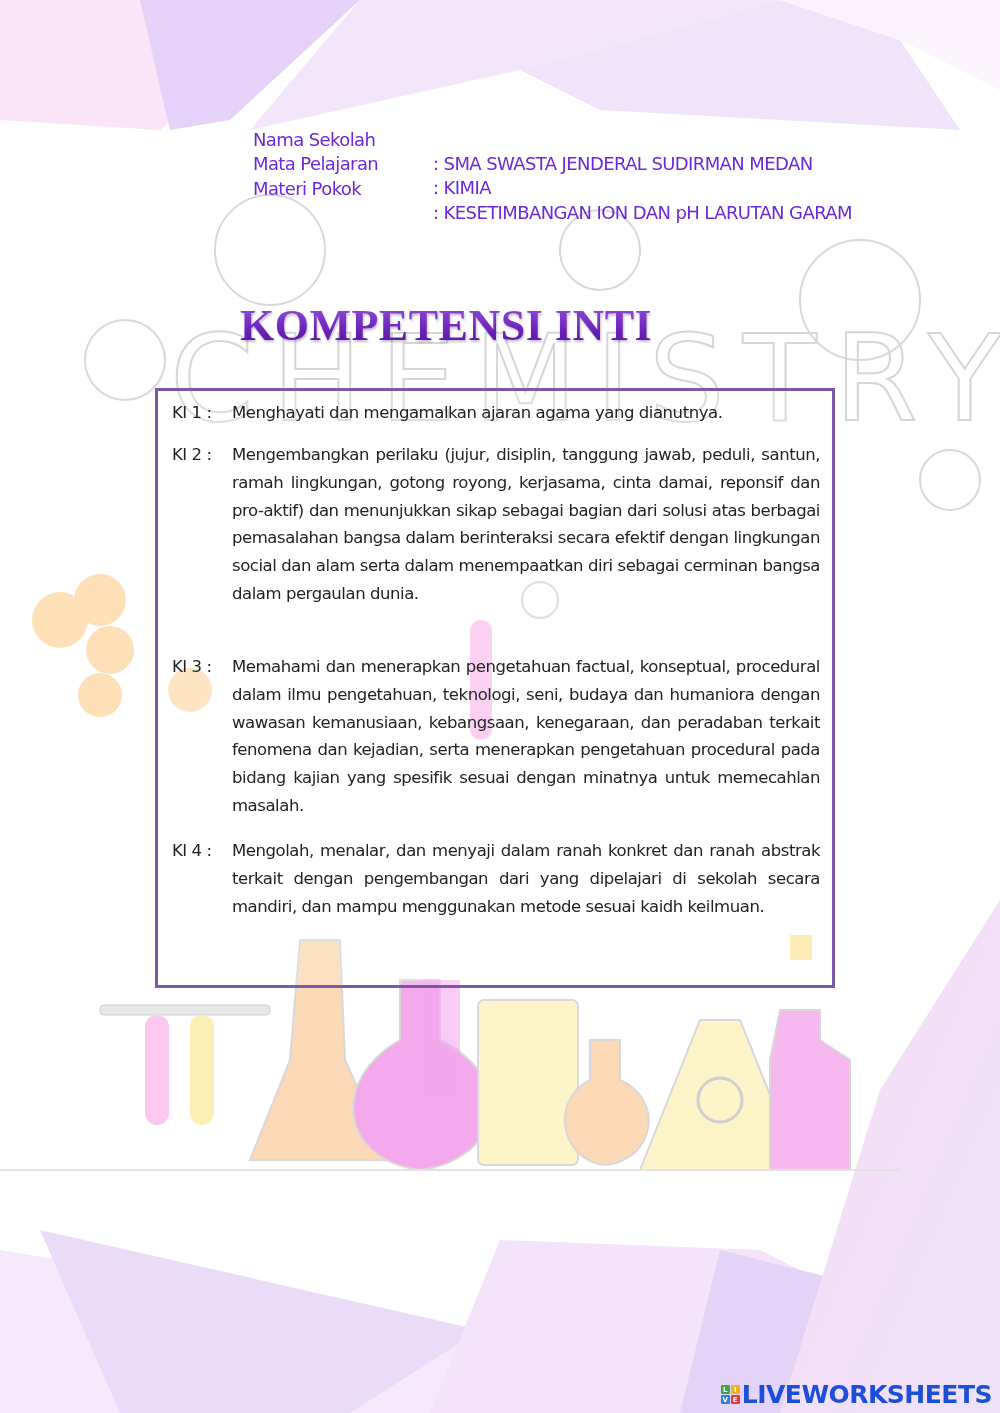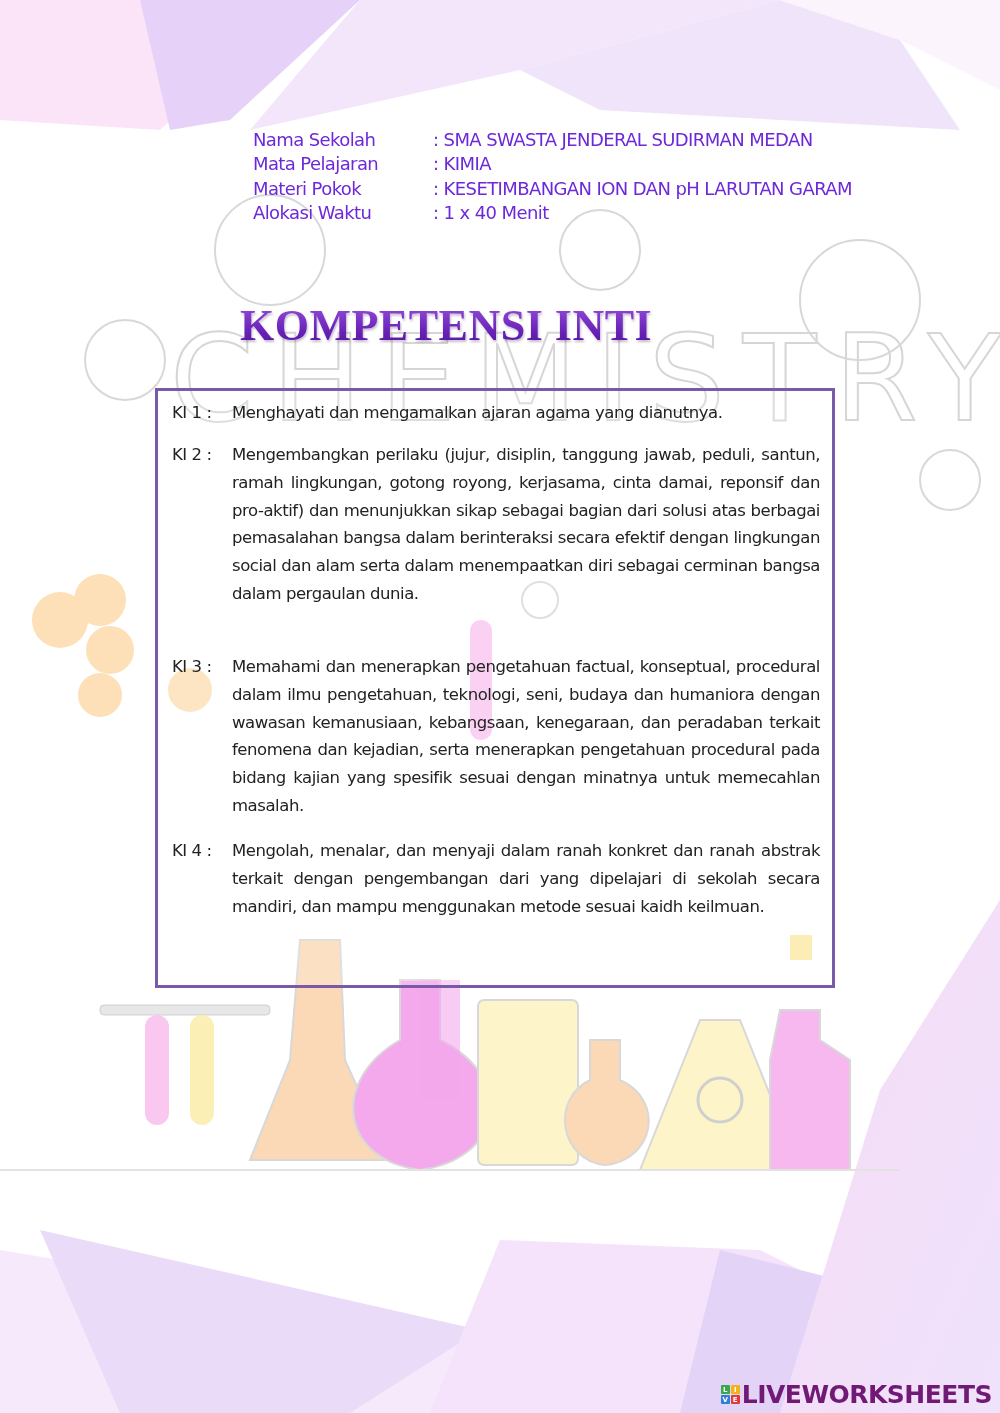--- a/index.html
+++ b/index.html
@@ -11,21 +11,21 @@
   .bg { position: absolute; inset: 0; overflow: hidden; z-index: 0; }
   .bg svg { position: absolute; left: 0; top: 0; }
 
   .header-info {
     position: absolute; left: 253px; top: 128px; z-index: 2;
     font-family: "DejaVu Sans", sans-serif; font-size: 18px; color: #6d28d9;
     letter-spacing: -0.6px;
   }
   .info-row { display: flex; height: 24.4px; line-height: 24.4px; }
   .info-label { width: 180px; }
-  .info-value { white-space: nowrap; }
+  .info-value { white-space: nowrap; margin-top: 24px; }
 
   .title {
     position: absolute; left: 240px; top: 292px; z-index: 2;
     font-family: "Liberation Serif", serif; font-weight: bold;
     font-size: 44px; letter-spacing: 0.5px;
     color: #7a2fc8;
     background: linear-gradient(180deg, #9a55e0 0%, #6a22b8 60%, #4e1497 100%);
     -webkit-background-clip: text; background-clip: text;
     -webkit-text-fill-color: transparent;
     filter: drop-shadow(1px 2px 1px rgba(90,60,110,0.35));
@@ -52,21 +52,21 @@
   }
   .logo-grid {
     display: grid; grid-template-columns: 9px 9px; grid-template-rows: 9px 9px; gap: 1px;
   }
   .logo-grid span {
     display: flex; align-items: center; justify-content: center;
     font: bold 7px "DejaVu Sans", sans-serif; color: #fff; border-radius: 1px;
   }
   .logo-text {
     font-family: "DejaVu Sans", sans-serif; font-weight: bold; font-size: 25px;
-    color: #701a75; letter-spacing: -0.5px;
+    color: #1d4ed8; letter-spacing: -0.5px;
   }
 </style>
 </head>
 <body>
 
 <div class="bg">
   <svg width="1000" height="1413" viewBox="0 0 1000 1413">
     <defs>
       <linearGradient id="g1" x1="0" y1="0" x2="1" y2="1">
         <stop offset="0" stop-color="#f7dcf6"></stop>
@@ -138,24 +138,20 @@
     <span class="info-value">: SMA SWASTA JENDERAL SUDIRMAN MEDAN</span>
   </div>
   <div class="info-row">
     <span class="info-label">Mata Pelajaran</span>
     <span class="info-value">: KIMIA</span>
   </div>
   <div class="info-row">
     <span class="info-label">Materi Pokok</span>
     <span class="info-value">: KESETIMBANGAN ION DAN pH LARUTAN GARAM</span>
   </div>
-  <div class="info-row">
-    <span class="info-label">Alokasi Waktu</span>
-    <span class="info-value">: 1 x 40 Menit</span>
-  </div>
 </div>
 
 <div class="title">KOMPETENSI INTI</div>
 
 <div class="ki-box">
   <div class="ki-item" style="top:8px">
     <span class="ki-label">KI 1 :</span>
     <span class="ki-text">Menghayati dan mengamalkan ajaran agama yang dianutnya.</span>
   </div>
   <div class="ki-item" style="top:50px">

